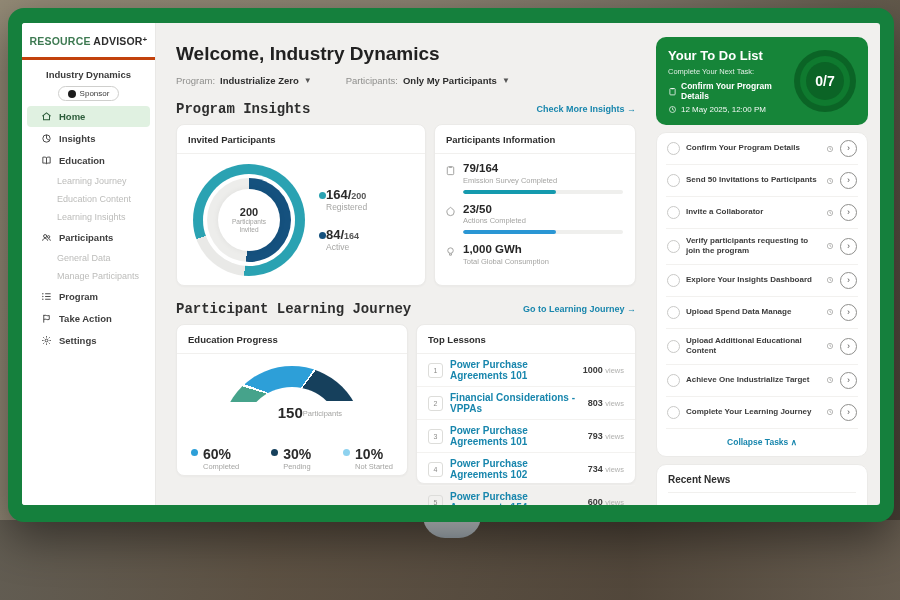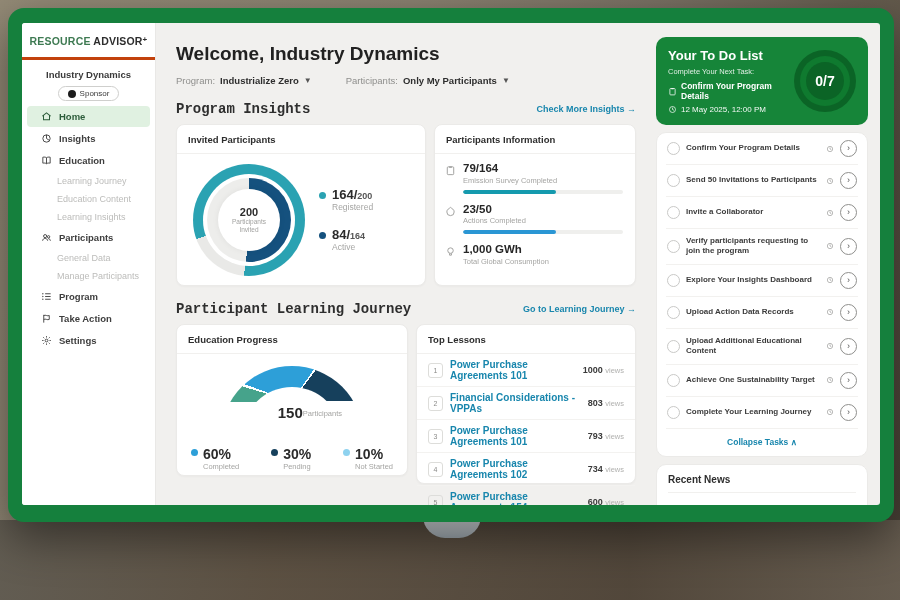--- a/index.html
+++ b/index.html
@@ -59,21 +59,21 @@
       display:flex;align-items:center;justify-content:center;}
   .donut-gap{width:92px;height:92px;border-radius:50%;background:#fff;display:flex;align-items:center;justify-content:center;}
   .donut-in{width:84px;height:84px;border-radius:50%;
       background:conic-gradient(from 0deg,#15517e 0 184deg,#ededeb 184deg 360deg);
       display:flex;align-items:center;justify-content:center;}
   .donut-hole{width:62px;height:62px;border-radius:50%;background:#fff;display:flex;flex-direction:column;
       align-items:center;justify-content:center;text-align:center;box-shadow:0 0 6px rgba(0,0,0,.06);}
   .donut-hole .v{font-size:11px;font-weight:700;color:#2e2e2e;}
   .donut-hole .l{font-size:6.5px;color:#a2a2a0;width:44px;line-height:1.25;}
   .legend-col{display:flex;flex-direction:column;gap:16px;}
-  .leg-item{display:flex;gap:6px;align-items:flex-start;}
+  .leg-item{display:flex;align-items:flex-start;}
   .leg-dot{width:7px;height:7px;border-radius:50%;margin-top:4px;flex-shrink:0;}
   .leg-val{font-size:13px;font-weight:700;color:#2b2b2b;line-height:1.1;}
   .leg-val .sub{font-size:9px;color:#555;}
   .leg-lab{font-size:8.5px;color:#a5a5a3;}
 
   
   .card-info{flex:1;height:162px;}
   .info-body{padding:8px 12px 0 10px;}
   .stat{display:flex;gap:7px;margin-bottom:9px;}
   .stat svg{width:11px;height:11px;margin-top:3px;flex-shrink:0;color:#9a9a98;}
@@ -456,39 +456,39 @@
         <span class="chk"></span>
         <span class="task-l">Explore Your Insights Dashboard</span>
         <svg class="clock" viewBox="0 0 24 24">
               <circle cx="12" cy="12" r="8" fill="none" stroke="currentColor" stroke-width="2"></circle>
               <path d="M12 7v5l4 2" fill="none" stroke="currentColor" stroke-width="2"></path>
             </svg>
         <span class="go">›</span>
       </div>
       <div class="task">
         <span class="chk"></span>
-        <span class="task-l">Upload Action Data Records</span>
+        <span class="task-l">Upload Spend Data Manage</span>
         <svg class="clock" viewBox="0 0 24 24">
               <circle cx="12" cy="12" r="8" fill="none" stroke="currentColor" stroke-width="2"></circle>
               <path d="M12 7v5l4 2" fill="none" stroke="currentColor" stroke-width="2"></path>
             </svg>
         <span class="go">›</span>
       </div>
       <div class="task">
         <span class="chk"></span>
         <span class="task-l">Upload Additional Educational Content</span>
         <svg class="clock" viewBox="0 0 24 24">
               <circle cx="12" cy="12" r="8" fill="none" stroke="currentColor" stroke-width="2"></circle>
               <path d="M12 7v5l4 2" fill="none" stroke="currentColor" stroke-width="2"></path>
             </svg>
         <span class="go">›</span>
       </div>
       <div class="task">
         <span class="chk"></span>
-        <span class="task-l">Achieve One Sustainability Target</span>
+        <span class="task-l">Achieve One Industrialize Target</span>
         <svg class="clock" viewBox="0 0 24 24">
               <circle cx="12" cy="12" r="8" fill="none" stroke="currentColor" stroke-width="2"></circle>
               <path d="M12 7v5l4 2" fill="none" stroke="currentColor" stroke-width="2"></path>
             </svg>
         <span class="go">›</span>
       </div>
       <div class="task">
         <span class="chk"></span>
         <span class="task-l">Complete Your Learning Journey</span>
         <svg class="clock" viewBox="0 0 24 24">

